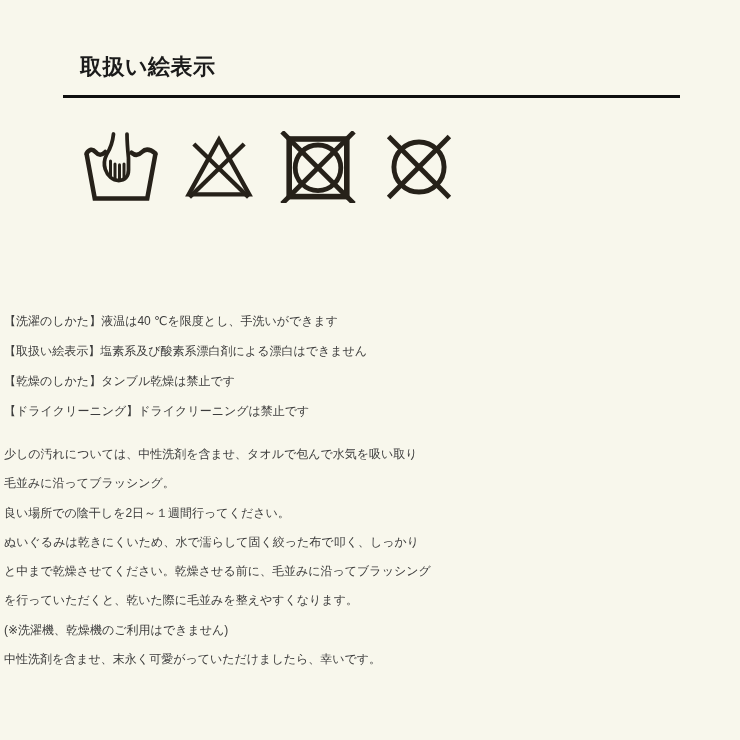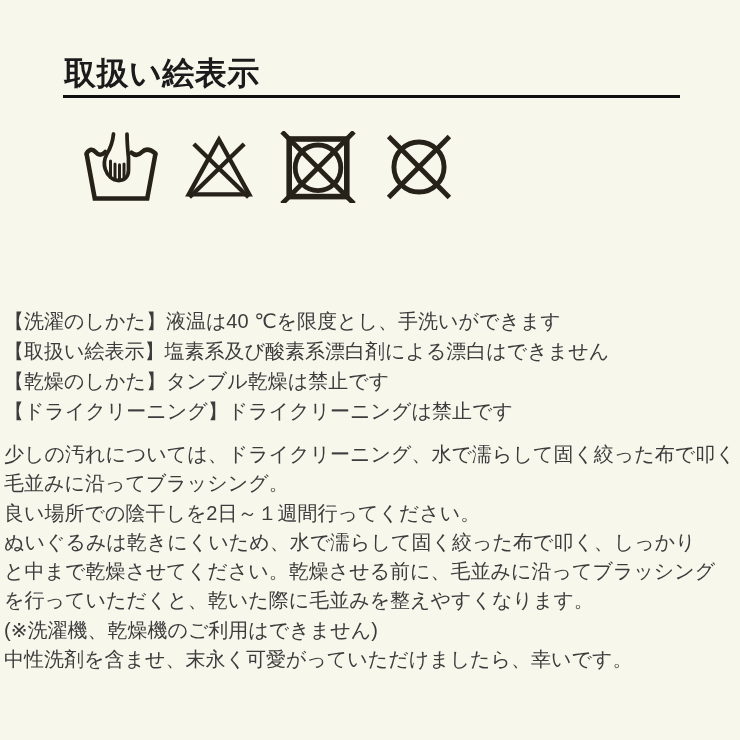--- a/index.html
+++ b/index.html
@@ -6,23 +6,23 @@
   html, body { width: 740px; height: 740px; }
   body {
     background: #f8f7ec;
     font-family: "Liberation Sans", "DejaVu Sans", sans-serif;
     position: relative;
     overflow: hidden;
   }
   .page { position: absolute; inset: 0; }
   .title {
     position: absolute;
-    left: 64px;
+    left: 80px;
     top: 52px;
-    font-size: 32px;
+    font-size: 22px;
     font-weight: bold;
     color: #1b1b1b;
     letter-spacing: 0.5px;
   }
   .divider {
     position: absolute;
     left: 63px;
     top: 95px;
     width: 617px;
     height: 3px;
@@ -36,21 +36,21 @@
     align-items: flex-start;
     gap: 23px;
   }
   .icon { display: block; }
   .icon svg { display: block; }
   .para {
     position: absolute;
     left: 4px;
     right: 2px;
     color: #3c3c3c;
-    font-size: 20px;
+    font-size: 12px;
     white-space: nowrap;
   }
   .para-1 { top: 306px; line-height: 30px; }
   .para-2 { top: 440px; line-height: 29.3px; }
 </style>
 </head>
 <body>
 
 <div class="page">
 
@@ -110,21 +110,21 @@
   </div>
 
   <div class="para para-1">
     <div>【洗濯のしかた】液温は40 ℃を限度とし、手洗いができます</div>
     <div>【取扱い絵表示】塩素系及び酸素系漂白剤による漂白はできません</div>
     <div>【乾燥のしかた】タンブル乾燥は禁止です</div>
     <div>【ドライクリーニング】ドライクリーニングは禁止です</div>
   </div>
 
   <div class="para para-2">
-    <div>少しの汚れについては、ドライクリーニング、水で濡らして固く絞った布で叩く</div>
+    <div>少しの汚れについては、中性洗剤を含ませ、タオルで包んで水気を吸い取り</div>
     <div>毛並みに沿ってブラッシング。</div>
     <div>良い場所での陰干しを2日～１週間行ってください。</div>
     <div>ぬいぐるみは乾きにくいため、水で濡らして固く絞った布で叩く、しっかり</div>
     <div>と中まで乾燥させてください。乾燥させる前に、毛並みに沿ってブラッシング</div>
     <div>を行っていただくと、乾いた際に毛並みを整えやすくなります。</div>
     <div>(※洗濯機、乾燥機のご利用はできません)</div>
     <div>中性洗剤を含ませ、末永く可愛がっていただけましたら、幸いです。</div>
   </div>
 
 </div>

